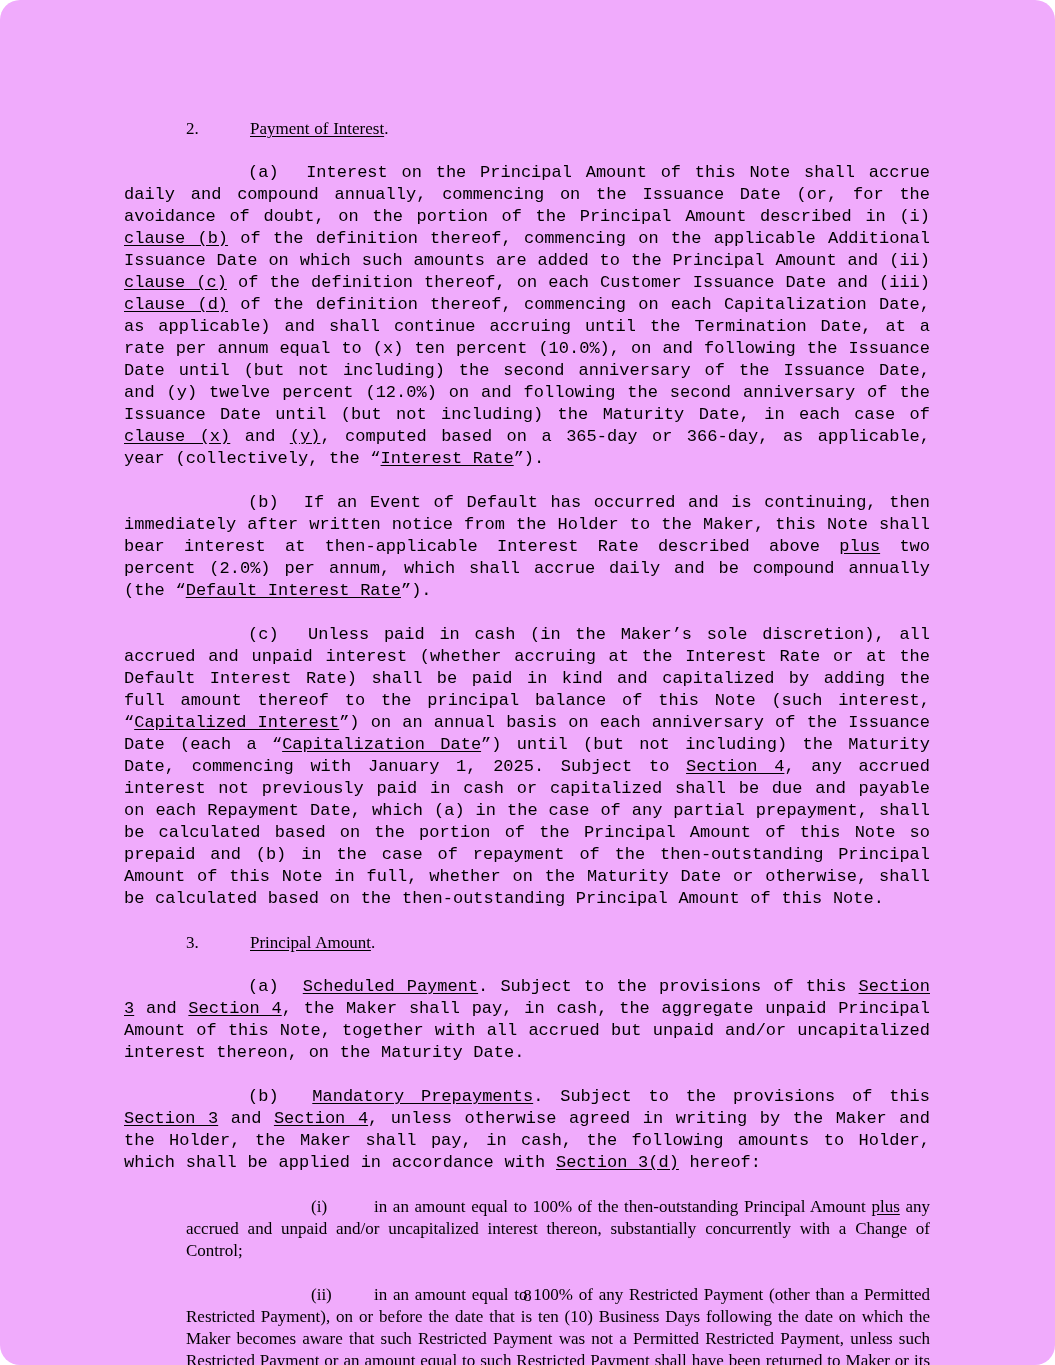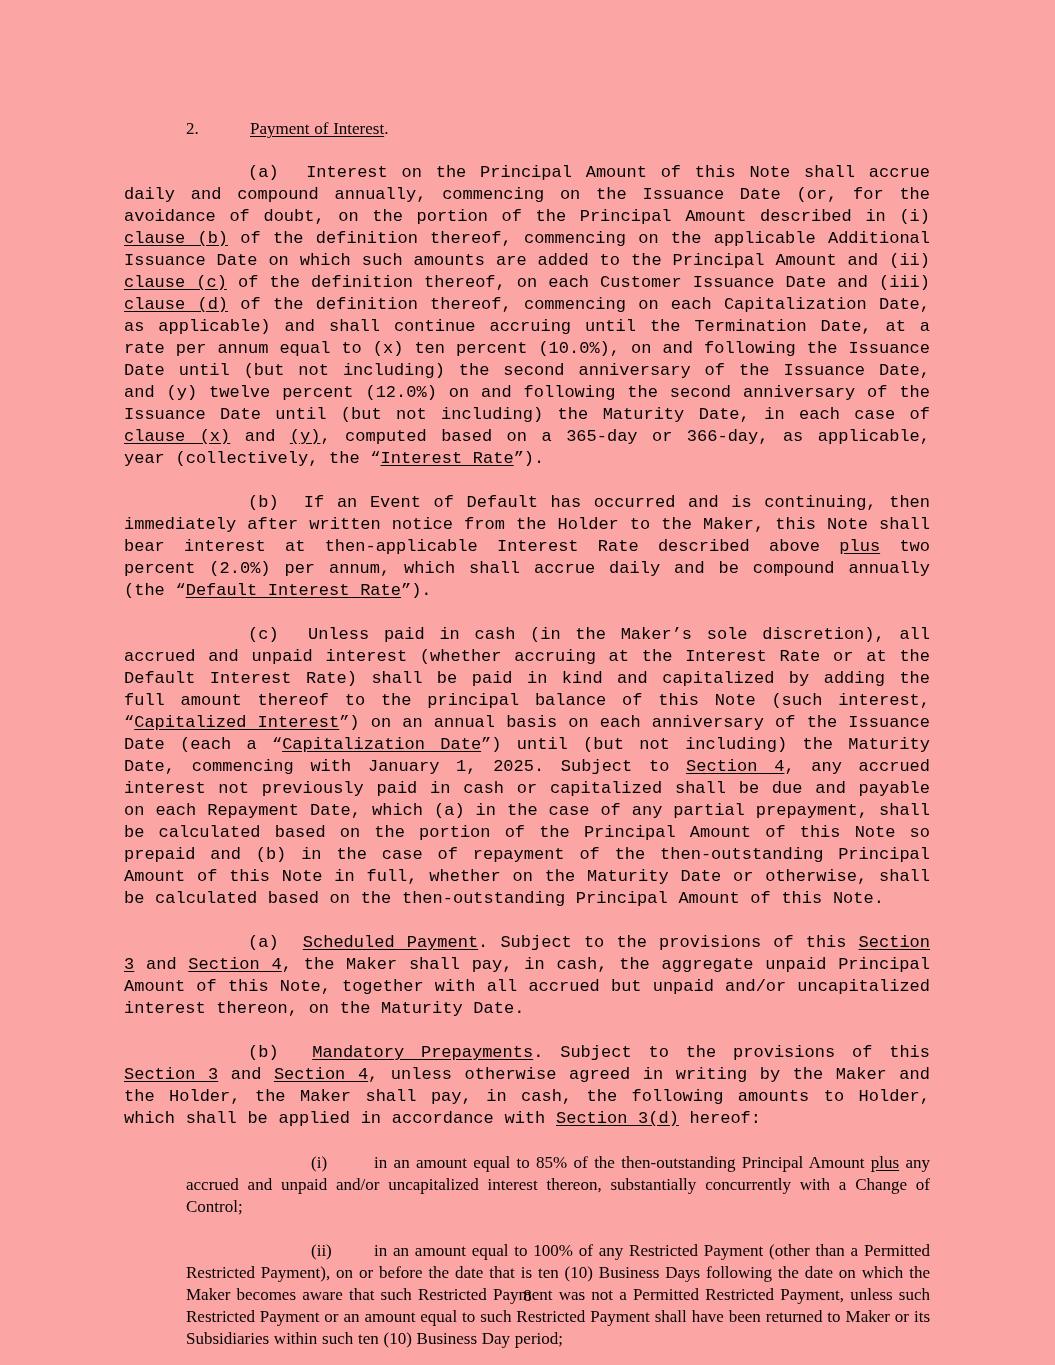--- a/index.html
+++ b/index.html
@@ -7,23 +7,24 @@
   html, body { background: #ffffff; }
   body {
     font-family: "Liberation Serif", "DejaVu Serif", serif;
     color: #000;
   }
   .page {
     position: relative;
     width: 1055px;
     height: 1365px;
     margin: 0 auto;
-    background: #fca5a5;
+    background: #f0abfc;
     padding: 118px 125px 90px 124px;
     overflow: hidden;
+    border-radius: 20px;
   }
   .doc-body { width: 100%; }
   .para {
     font-size: 17px;
     line-height: 22px;
     text-align: justify;
     margin-bottom: 22px;
     word-spacing: 0.5px;
   }
   .para.heading {
@@ -61,19 +62,20 @@
 </style>
 </head>
 <body>
 
 <div class="page">
   <div class="doc-body">
       <p class="para heading"><span class="lbl">2.</span><span class="u">Payment of Interest</span><span>.</span></p>
       <p class="para body"><span>(a)&nbsp; Interest on the Principal Amount of this Note shall accrue daily and compound annually, commencing on the Issuance Date (or, for the avoidance of doubt, on the portion of the Principal Amount described in (i) </span><span class="u">clause (b)</span><span> of the definition thereof, commencing on the applicable Additional Issuance Date on which such amounts are added to the Principal Amount and (ii) </span><span class="u">clause (c)</span><span> of the definition thereof, on each Customer Issuance Date and (iii) </span><span class="u">clause (d)</span><span> of the definition thereof, commencing on each Capitalization Date, as applicable) and shall continue accruing until the Termination Date, at a rate per annum equal to (x) ten percent (10.0%), on and following the Issuance Date until (but not including) the second anniversary of the Issuance Date, and (y) twelve percent (12.0%) on and following the second anniversary of the Issuance Date until (but not including) the Maturity Date, in each case of </span><span class="u">clause (x)</span><span> and </span><span class="u">(y)</span><span>, computed based on a 365-day or 366-day, as applicable, year (collectively, the “</span><span class="u">Interest Rate</span><span>”).</span></p>
       <p class="para body"><span>(b)&nbsp; If an Event of Default has occurred and is continuing, then immediately after written notice from the Holder to the Maker, this Note shall bear interest at then-applicable Interest Rate described above </span><span class="u">plus</span><span> two percent (2.0%) per annum, which shall accrue daily and be compound annually (the “</span><span class="u">Default Interest Rate</span><span>”).</span></p>
       <p class="para body"><span>(c)&nbsp; Unless paid in cash (in the Maker’s sole discretion), all accrued and unpaid interest (whether accruing at the Interest Rate or at the Default Interest Rate) shall be paid in kind and capitalized by adding the full amount thereof to the principal balance of this Note (such interest, “</span><span class="u">Capitalized Interest</span><span>”) on an annual basis on each anniversary of the Issuance Date (each a “</span><span class="u">Capitalization Date</span><span>”) until (but not including) the Maturity Date, commencing with January 1, 2025. Subject to </span><span class="u">Section 4</span><span>, any accrued interest not previously paid in cash or capitalized shall be due and payable on each Repayment Date, which (a) in the case of any partial prepayment, shall be calculated based on the portion of the Principal Amount of this Note so prepaid and (b) in the case of repayment of the then-outstanding Principal Amount of this Note in full, whether on the Maturity Date or otherwise, shall be calculated based on the then-outstanding Principal Amount of this Note.</span></p>
+      <p class="para heading"><span class="lbl">3.</span><span class="u">Principal Amount</span><span>.</span></p>
       <p class="para body"><span>(a)&nbsp; </span><span class="u">Scheduled Payment</span><span>. Subject to the provisions of this </span><span class="u">Section 3</span><span> and </span><span class="u">Section 4</span><span>, the Maker shall pay, in cash, the aggregate unpaid Principal Amount of this Note, together with all accrued but unpaid and/or uncapitalized interest thereon, on the Maturity Date.</span></p>
       <p class="para body"><span>(b)&nbsp; </span><span class="u">Mandatory Prepayments</span><span>. Subject to the provisions of this </span><span class="u">Section 3</span><span> and </span><span class="u">Section 4</span><span>, unless otherwise agreed in writing by the Maker and the Holder, the Maker shall pay, in cash, the following amounts to Holder, which shall be applied in accordance with </span><span class="u">Section 3(d)</span><span> hereof:</span></p>
-      <p class="para item"><span class="lbl">(i)</span><span>in an amount equal to 85% of the then-outstanding Principal Amount </span><span class="u">plus</span><span> any accrued and unpaid and/or uncapitalized interest thereon, substantially concurrently with a Change of Control;</span></p>
+      <p class="para item"><span class="lbl">(i)</span><span>in an amount equal to 100% of the then-outstanding Principal Amount </span><span class="u">plus</span><span> any accrued and unpaid and/or uncapitalized interest thereon, substantially concurrently with a Change of Control;</span></p>
       <p class="para item"><span class="lbl">(ii)</span><span>in an amount equal to 100% of any Restricted Payment (other than a Permitted Restricted Payment), on or before the date that is ten (10) Business Days following the date on which the Maker becomes aware that such Restricted Payment was not a Permitted Restricted Payment, unless such Restricted Payment or an amount equal to such Restricted Payment shall have been returned to Maker or its Subsidiaries within such ten (10) Business Day period;</span></p>
     </div>
   <div class="page-number">8</div>
 </div>
 
 </body></html>

